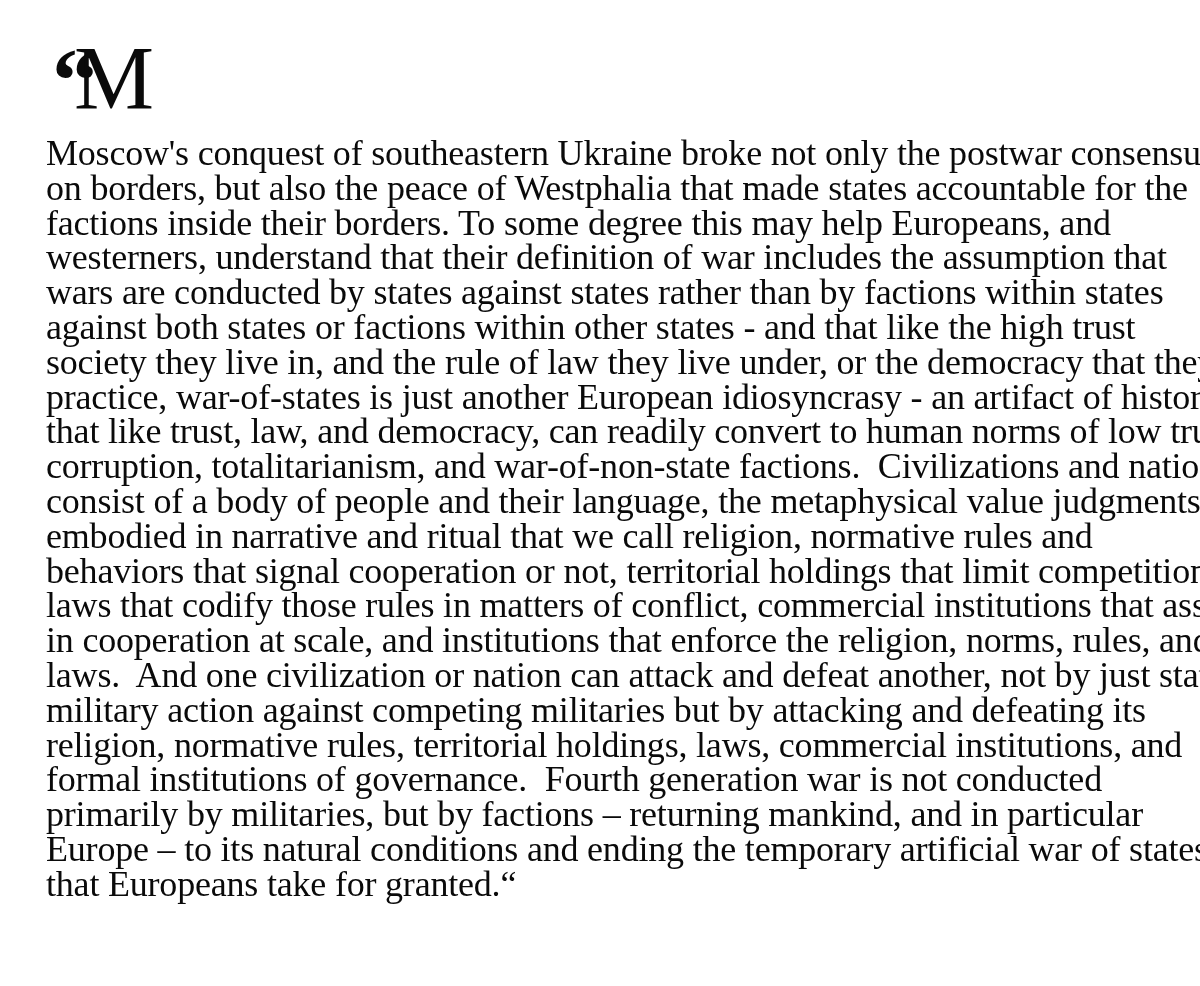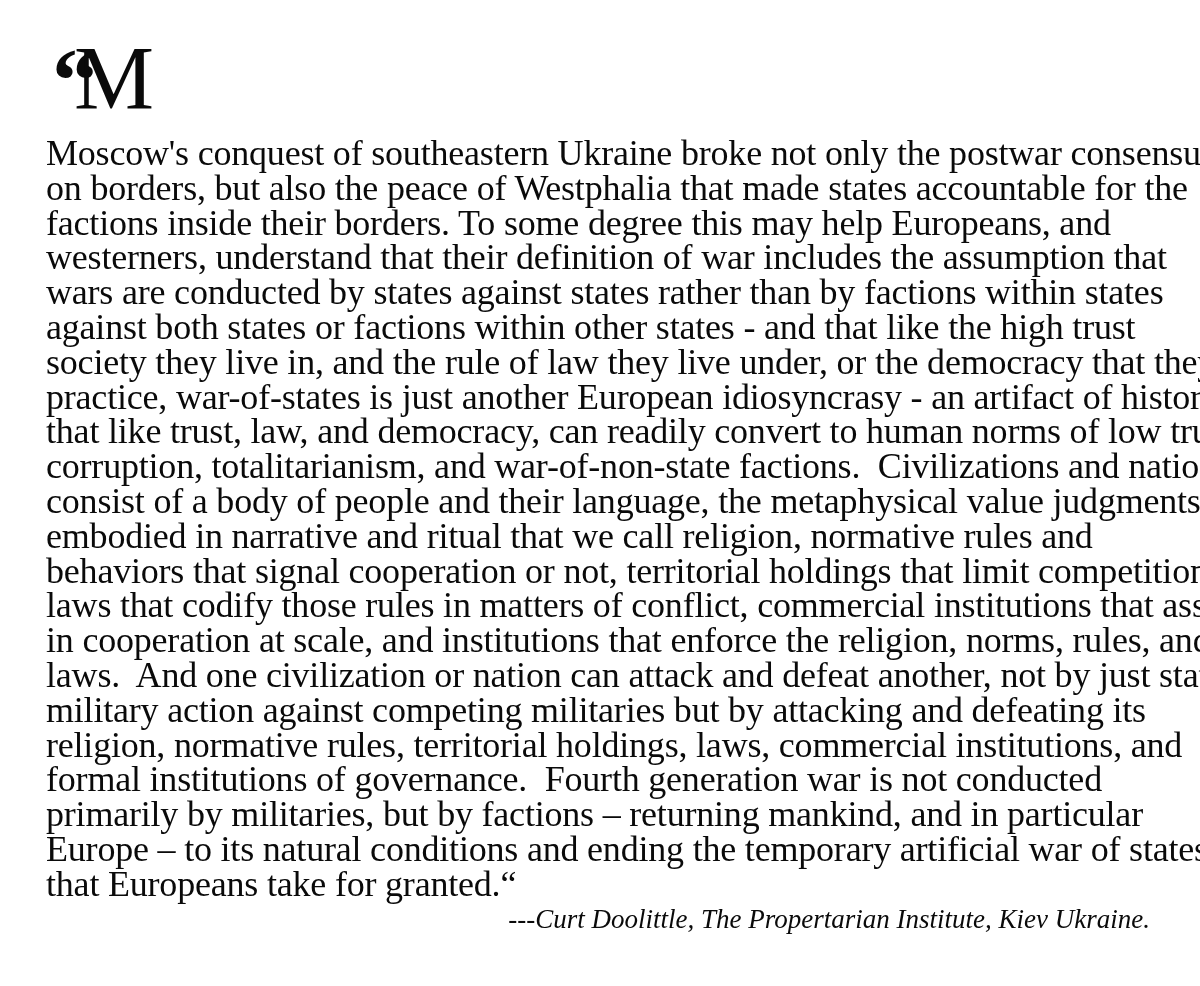--- a/index.html
+++ b/index.html
@@ -93,15 +93,14 @@
 laws that codify those rules in matters of conflict, commercial institutions that assist
 in cooperation at scale, and institutions that enforce the religion, norms, rules, and
 laws.  And one civilization or nation can attack and defeat another, not by just state
 military action against competing militaries but by attacking and defeating its
 religion, normative rules, territorial holdings, laws, commercial institutions, and
 formal institutions of governance.  Fourth generation war is not conducted
 primarily by militaries, but by factions – returning mankind, and in particular
 Europe – to its natural conditions and ending the temporary artificial war of states
 that Europeans take for granted.“</div>
 
-  <div class="attribution">---Curt Doolittle, The Propertarian Institute, Kiev Ukraine.</div>
 
 </div>
 
 </body></html>

